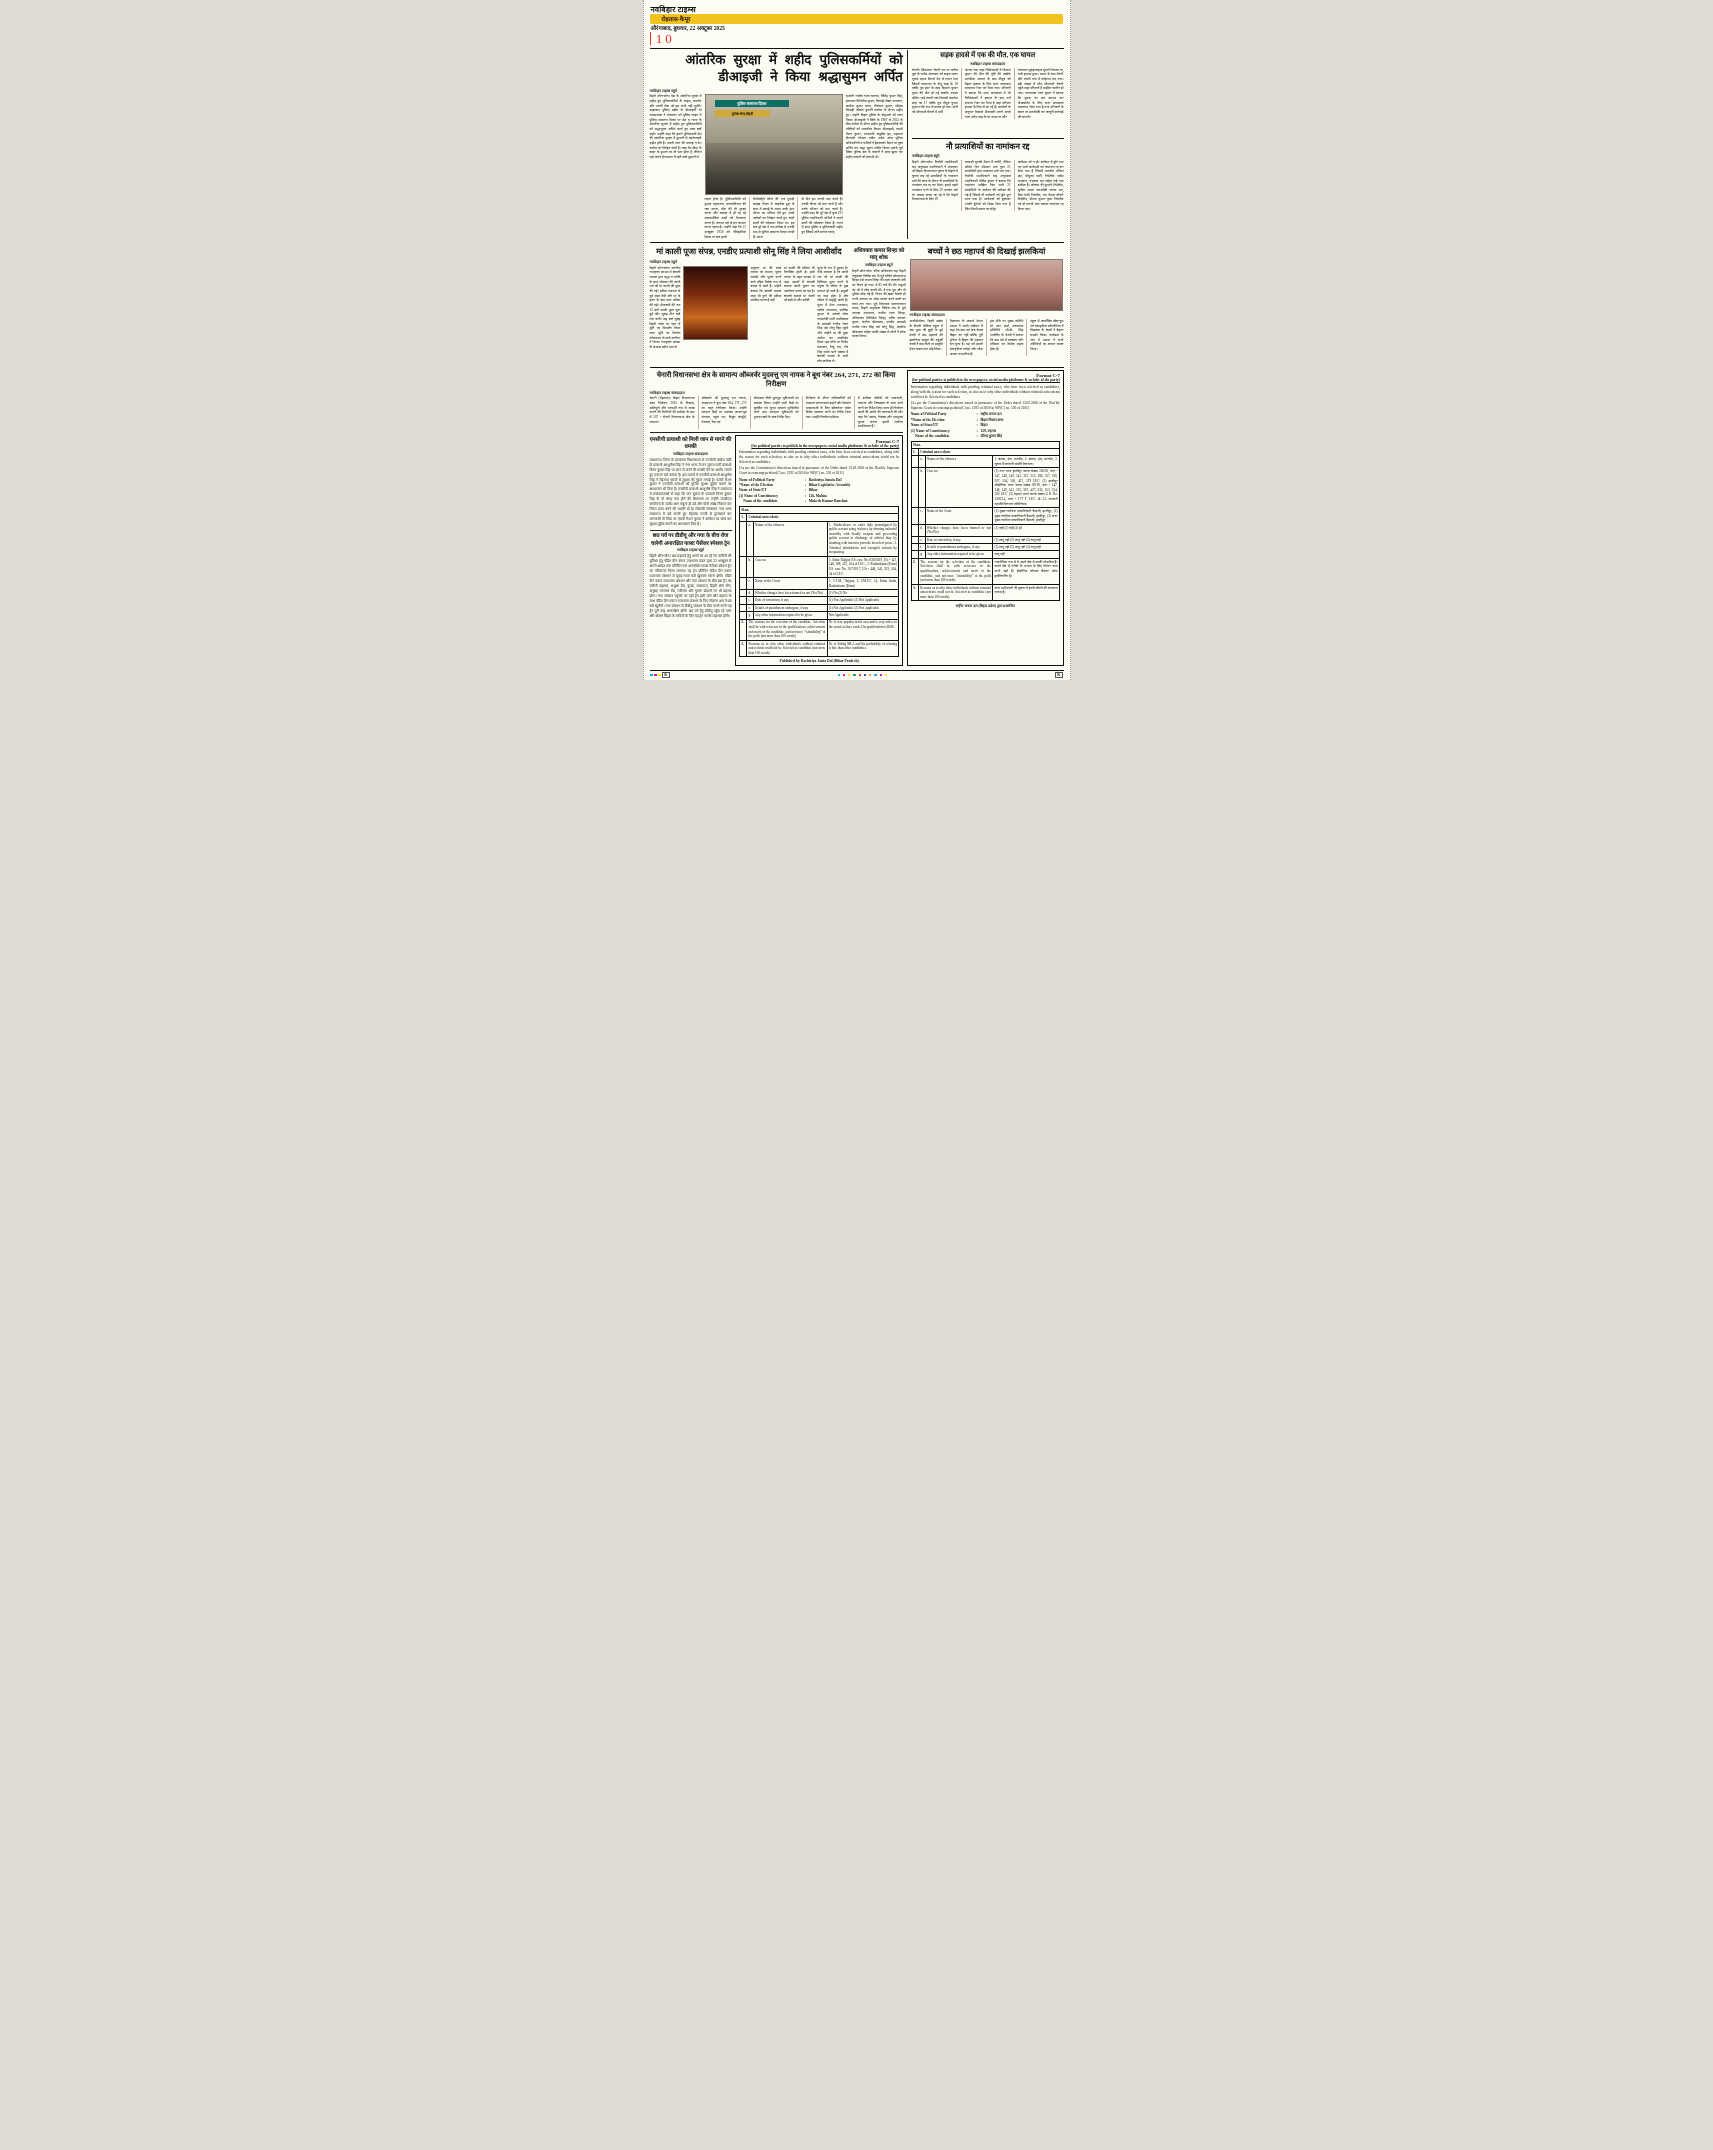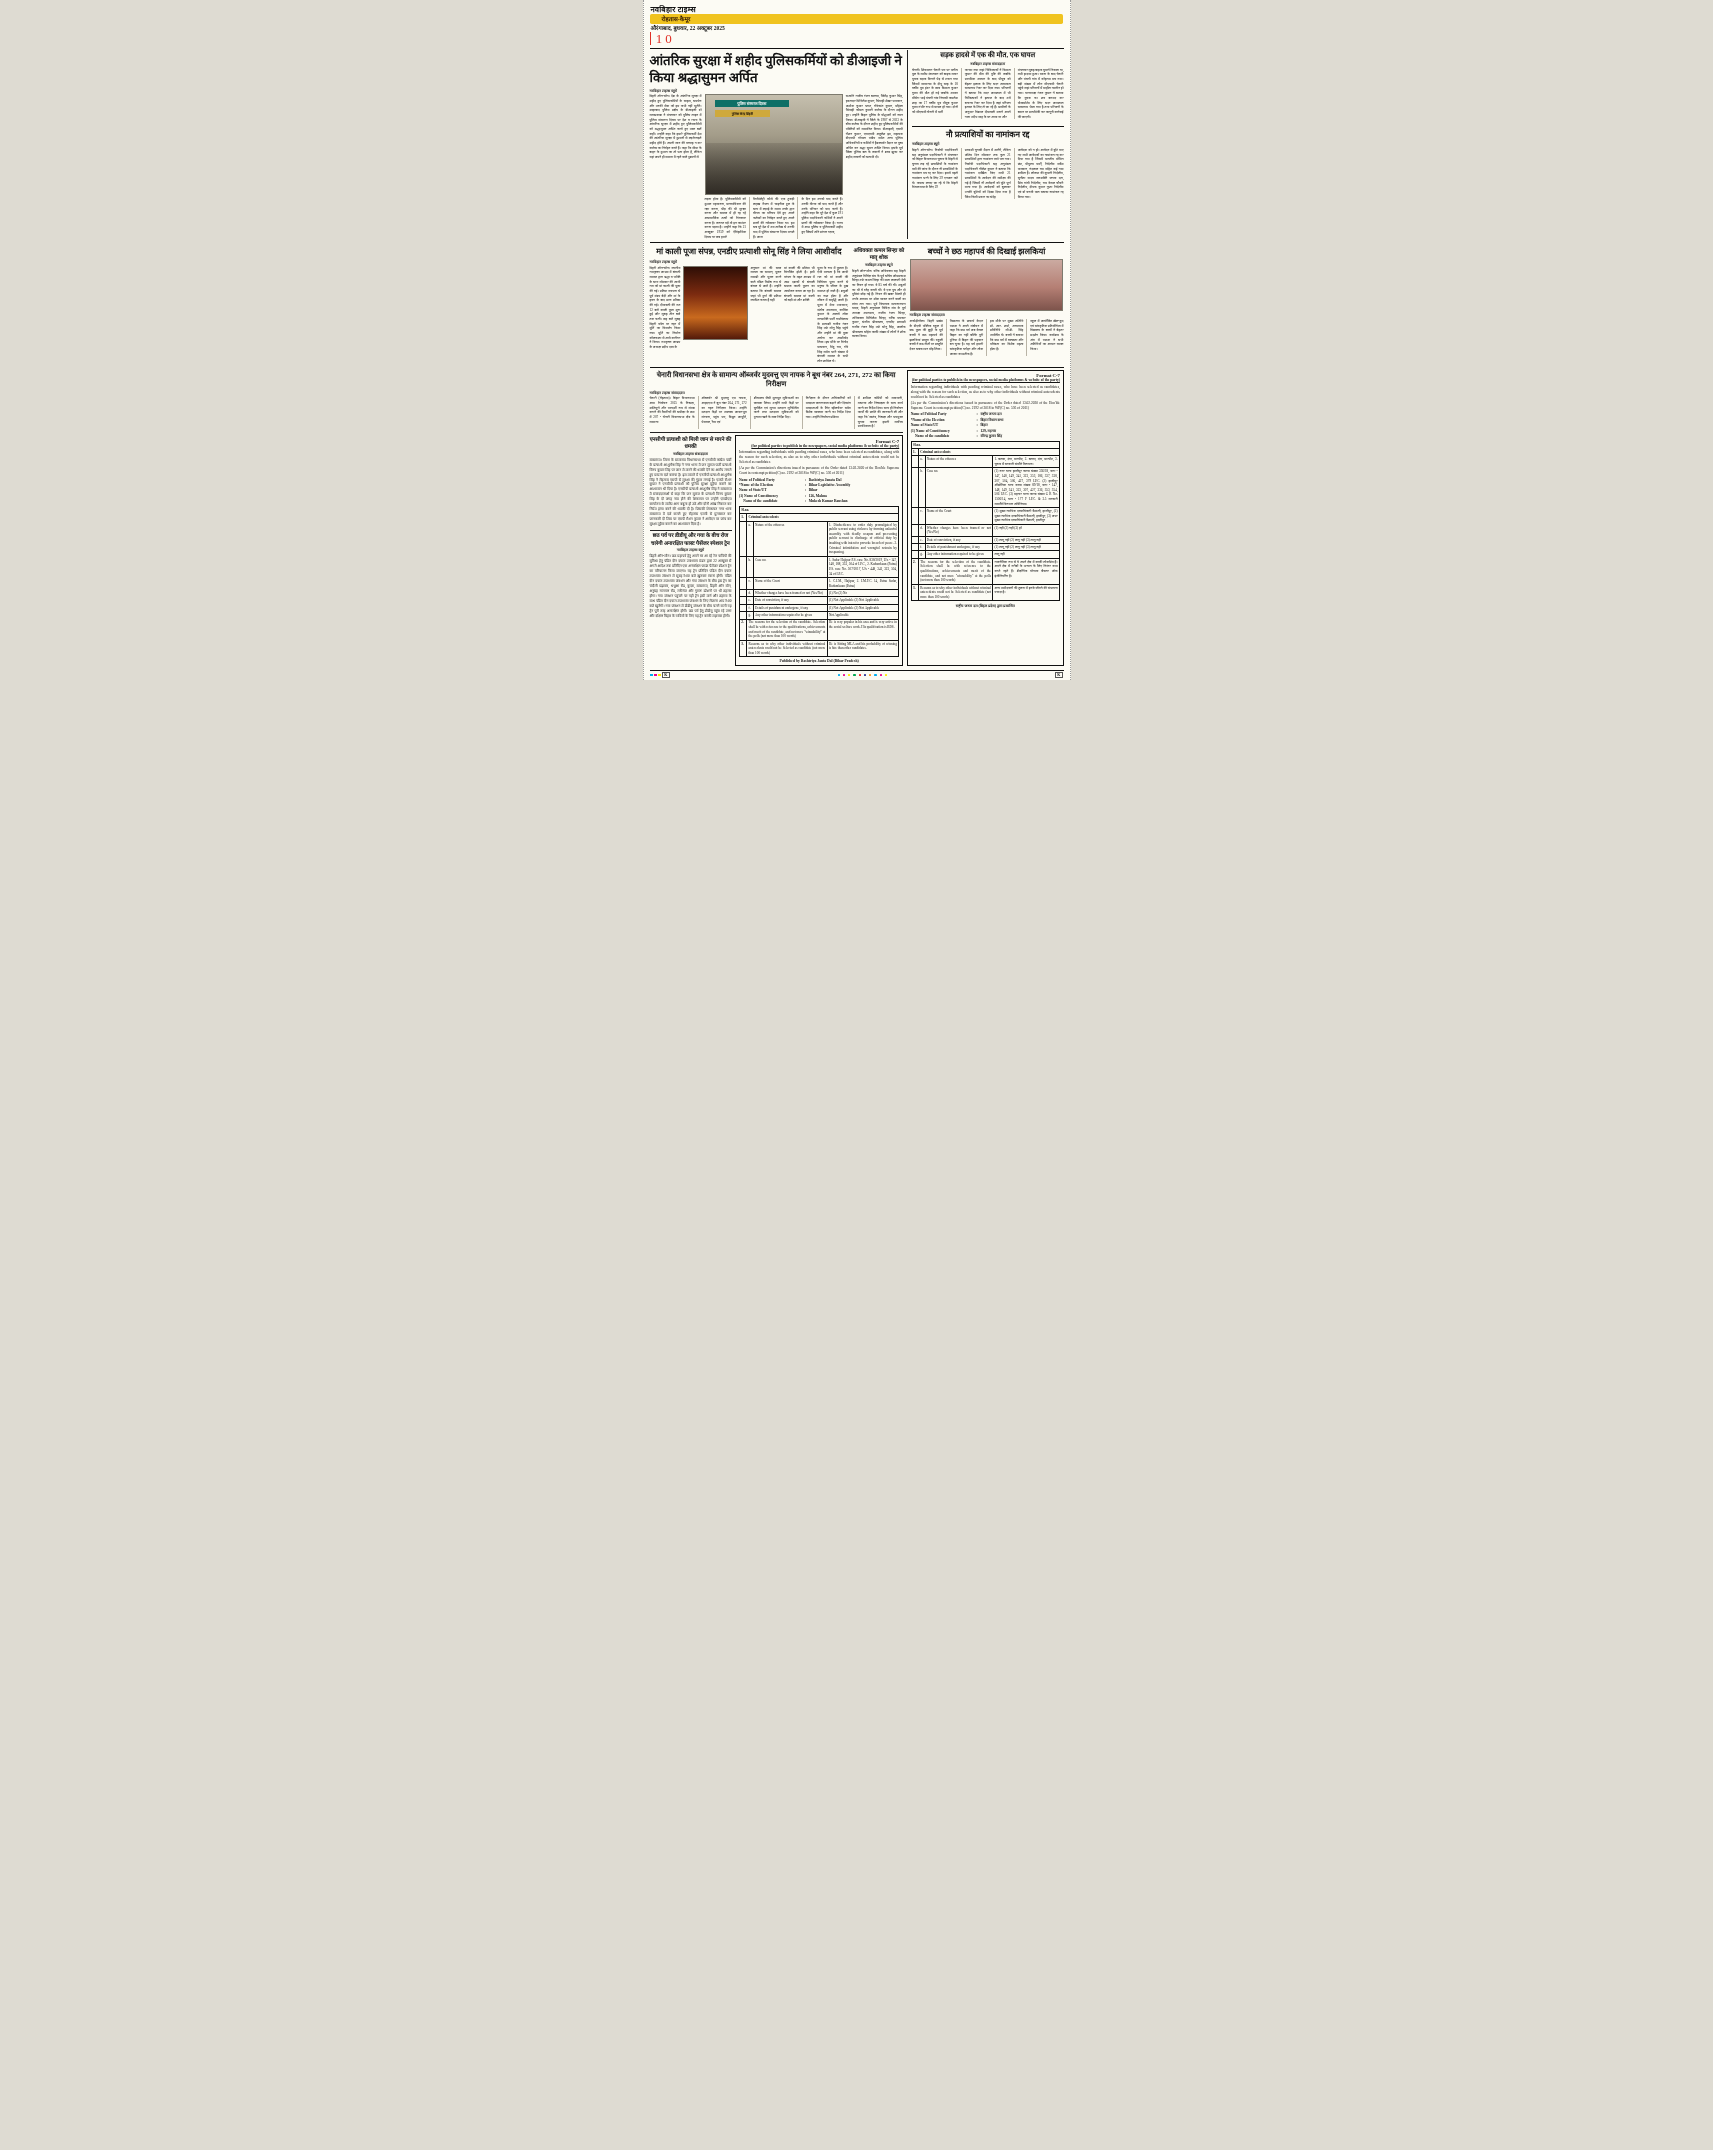--- a/index.html
+++ b/index.html
@@ -12,21 +12,21 @@
   .masthead { display:flex; justify-content:space-between;
               border-bottom:0.9px solid #111; padding:1.3px 0.9px 2.2px 0.9px;flex-direction:column; }
   .paper-name { font-size:7.7px; font-weight:bold; letter-spacing:0.2px; }
   .section-pill { background:#f0c31f; color:#2c1400; font-weight:bold; font-size:6px;
                   padding:1.3px 11.2px; border-radius:1.7px; }
   .edition-date { font-size:5.6px; font-weight:bold; }
   .page-number { color:#e03127; font-size:13px; font-weight:normal; letter-spacing:3px;
                  border-left:0.9px solid #e03127; padding-left:4.3px; line-height:1; }
 
   
-  .headline-xl { font-size:13.3px; font-weight:bold; text-align:left; line-height:1.3; margin:1.7px 0 0.9px; }
+  .headline-xl { font-size:13.3px; font-weight:bold; text-align:right; line-height:1.3; margin:1.7px 0 0.9px;font-family:Liberation Mono, monospace; }
   .headline-lg { font-size:8.2px; font-weight:bold; text-align:center; line-height:1.3; margin:0.9px 0; }
   .headline-md { font-size:6.9px; font-weight:bold; text-align:center; line-height:1.3; margin:0.9px 0; }
   .headline-sm { font-size:5.4px; font-weight:bold; text-align:center; line-height:1.3; margin:0.9px 0; }
   .byline { font-size:3.7px; font-weight:bold; text-align:center; margin:0.9px 0 1.7px; }
   .byline.left { text-align:left; }
   .coltext { font-size:3.3px; line-height:1.42; text-align:justify; }
   .cols { display:flex; gap:3px; }
   .cols > .coltext { flex:1; }
   .cols > .coltext + .coltext { border-left:0.4px solid #b9b4a6; padding-left:3px; }
 
@@ -133,21 +133,21 @@
       <article>
         <h2 class="headline-md">सड़क हादसे में एक की मौत, एक घायल</h2>
         <div class="byline">नवबिहार टाइम्स संवाददाता</div>
         <div class="cols">
           <div class="coltext">चेनारी। शिवसागर चेनारी पथ पर पलीथ पुल के समीप मंगलवार को बाइक सवार युवक सड़क किनारे पेड़ से टकरा गया जिसमें सासाराम के दीपू साह के 18 वर्षीय पुत्र इंटर के छात्र विशाल कुमार गुप्ता की मौत हो गई जबकि उसका मौसेरा भाई पंचगी गांव निवासी कमलेश शाह का 17 वर्षीय पुत्र पीयूष कुमार गुप्ता गंभीर रूप से घायल हो गया। दोनों को सीएचसी चेनारी में भर्ती</div>
           <div class="coltext">कराया गया जहां चिकित्सकों ने विशाल कुमार की मौत की पुष्टि की जबकि प्राथमिक उपचार के बाद पीयूष को बेहतर इलाज के लिए सदर अस्पताल सासाराम रेफर कर दिया गया। परिजनों ने बताया कि सदर अस्पताल में भी चिकित्सकों ने इलाज के बाद उसे बनारस रेफर कर दिया है जहां परिजन इलाज के लिए ले जा रहे हैं। ग्रामीणों के अनुसार विशाल दीपावली मनाने अपने नाना उदीप साह के घर आया था और</div>
           <div class="coltext">मंगलवार सुबह बाइक घुमाने निकला था, तभी हादसा हुआ। घटना के बाद चेनारी और पंचगी गांव में कोहराम मच गया। बड़ी संख्या में लोग सीएचसी चेनारी पहुंचे जहां परिजनों में माहौल गमगीन हो गया। थानाध्यक्ष रंजन कुमार ने बताया कि युवक का शव बरामद कर पोस्टमॉर्टम के लिए सदर अस्पताल सासाराम भेजा गया है तथा परिजनों के बयान पर प्राथमिकी कर कानूनी कार्रवाई की जाएगी।</div>
         </div>
       </article>
 
-      <article style="border-top:0.6px solid #111; margin-top:7px; padding-top:1.7px;">
+      <article style="border-top:0.6px solid #111; margin-top:19px; padding-top:1.7px;">
         <h2 class="headline-lg">नौ प्रत्याशियों का नामांकन रद्द</h2>
         <div class="byline left">नवबिहार टाइम्स ब्यूरो</div>
         <div class="cols">
           <div class="coltext">डिहरी ऑन-सोन। निर्वाची पदाधिकारी सह अनुमंडल पदाधिकारी ने मंगलवार को बिहार विधानसभा चुनाव के डिहरी से चुनाव लड़ रहे प्रत्याशियों के नामांकन पत्रों की जांच के दौरान नौ प्रत्याशियों के नामांकन पत्र रद्द कर दिया। इससे पहले नामांकन भरने के लिए 29 एनआर कटे थे। कयास लगाए जा रहे थे कि डिहरी विधानसभा के लिए 29</div>
           <div class="coltext">प्रत्याशी चुनावी मैदान में उतरेंगे, लेकिन अंतिम दिन सोमवार तक कुल 21 प्रत्याशियों द्वारा नामांकन पर्चा भरा गया। निर्वाची पदाधिकारी सह अनुमंडल पदाधिकारी नीलेश कुमार ने बताया कि नामांकन दाखिल किए सभी 21 प्रत्याशियों के आवेदन की समीक्षा की गई है जिसमें नौ आवेदनों को त्रुटि पूर्ण माना गया है। आवेदकों को बुलाकर उनकी त्रुटियों को दिखा दिया गया है जिस किसी प्रकार का संदेह</div>
           <div class="coltext">आवेदक को न हो। आवेदन में त्रुटि पाए गए सभी आवेदकों का नामांकन रद्द कर दिया गया है जिसमें भारतीय मोमिन फ्रंट, पीपुल्स पार्टी, निर्दलीय सर्वेश पासवान, नंदलाल राम सहित कई नाम शामिल हैं। लोजपा की कुमारी निर्दलीय, सुनीता यादव जनशक्ति जनता दल, शिव गांधी निर्दलीय, राम केवल चौधरी निर्दलीय, दीपक कुमार गुप्ता निर्दलीय एवं डॉ धनजी पाल सबका नामांकन रद्द किया गया।</div>
         </div>
       </article>
     </div>
   </section>

